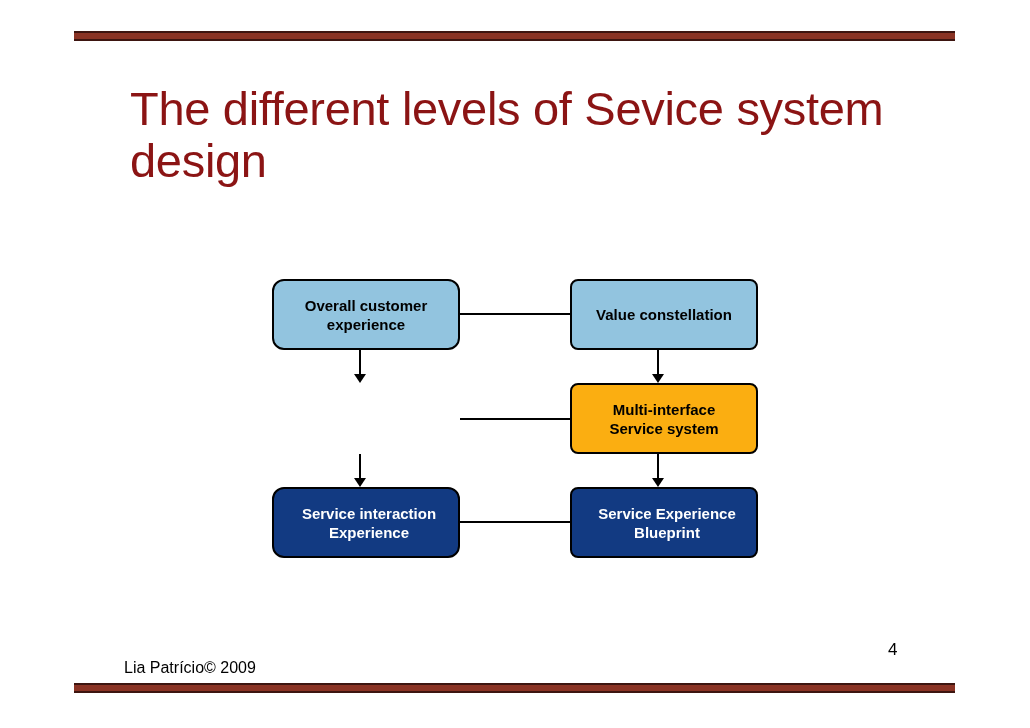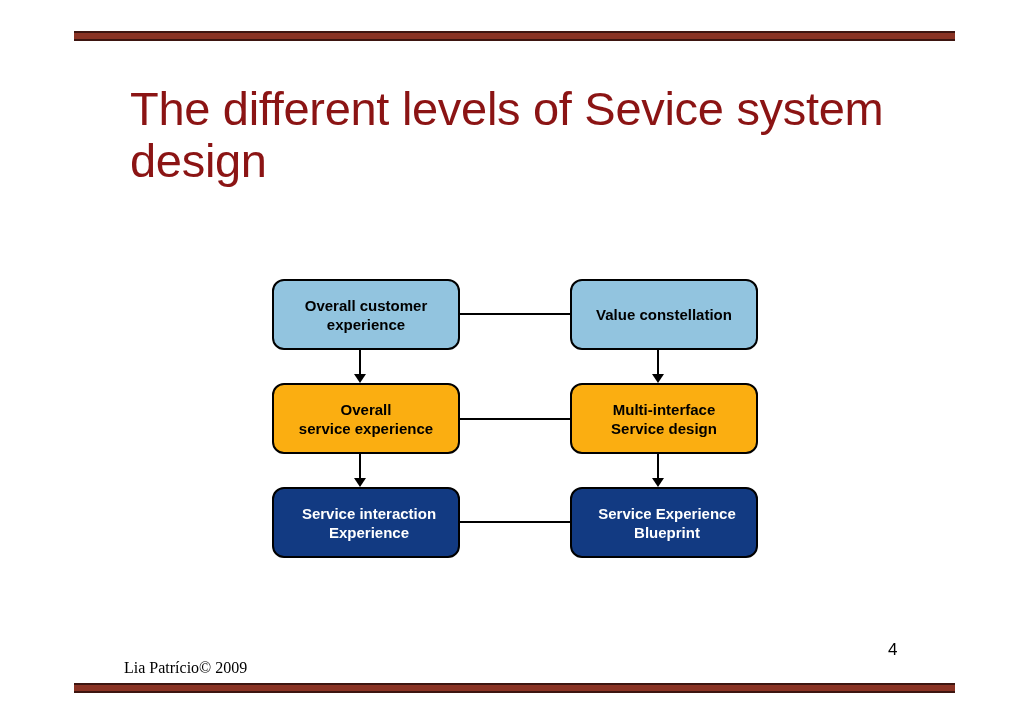--- a/index.html
+++ b/index.html
@@ -69,21 +69,21 @@
     line-height: 19px;
     color: #000000;
     padding: 0 6px;
   }
   .node.blue-light { background: #92C4DF; }
   .node.orange     { background: #FBAE11; }
   .node.blue-dark  { background: #123A82; color: #ffffff; padding-left: 12px; }
 
   
   .col-left  { left: 272px; }
-  .col-right { left: 570px; }
+  .col-right { left: 570px; border-radius: 8px; }
   .row-1 { top: 279px; }
   .row-2 { top: 383px; }
   .row-3 { top: 487px; }
 
   
   .conn-h {
     position: absolute;
     height: 0;
     border-top: 2px solid #000000;
   }
@@ -117,21 +117,20 @@
   .h-2 { left: 460px; top: 418px; width: 110px; }
   .h-3 { left: 460px; top: 521px; width: 110px; }
 
   
   .footer-credit {
     position: absolute;
     left: 124px;
     top: 659px;
     font-size: 16px;
     color: #000000;
-    font-family: Liberation Serif, serif;
   }
   .page-number {
     position: absolute;
     left: 888px;
     top: 640px;
     font-size: 17px;
     color: #000000;
   }
 </style>
 </head>
@@ -163,31 +162,25 @@
       <span>
         <span>Overall customer</span><br>
         <span>experience</span>
       </span>
     </div>
 
     <div class="node blue-light col-right row-1">
       <span>Value constellation</span>
     </div>
 
-    <div class="node orange col-left row-2">
-      <span>
-        <span>Overall</span><br>
-        <span>service experience</span>
-      </span>
-    </div>
 
     <div class="node orange col-right row-2">
       <span>
         <span>Multi-interface</span><br>
-        <span>Service design</span>
+        <span>Service system</span>
       </span>
     </div>
 
     <div class="node blue-dark col-left row-3">
       <span>
         <span>Service interaction</span><br>
         <span>Experience</span>
       </span>
     </div>
 

